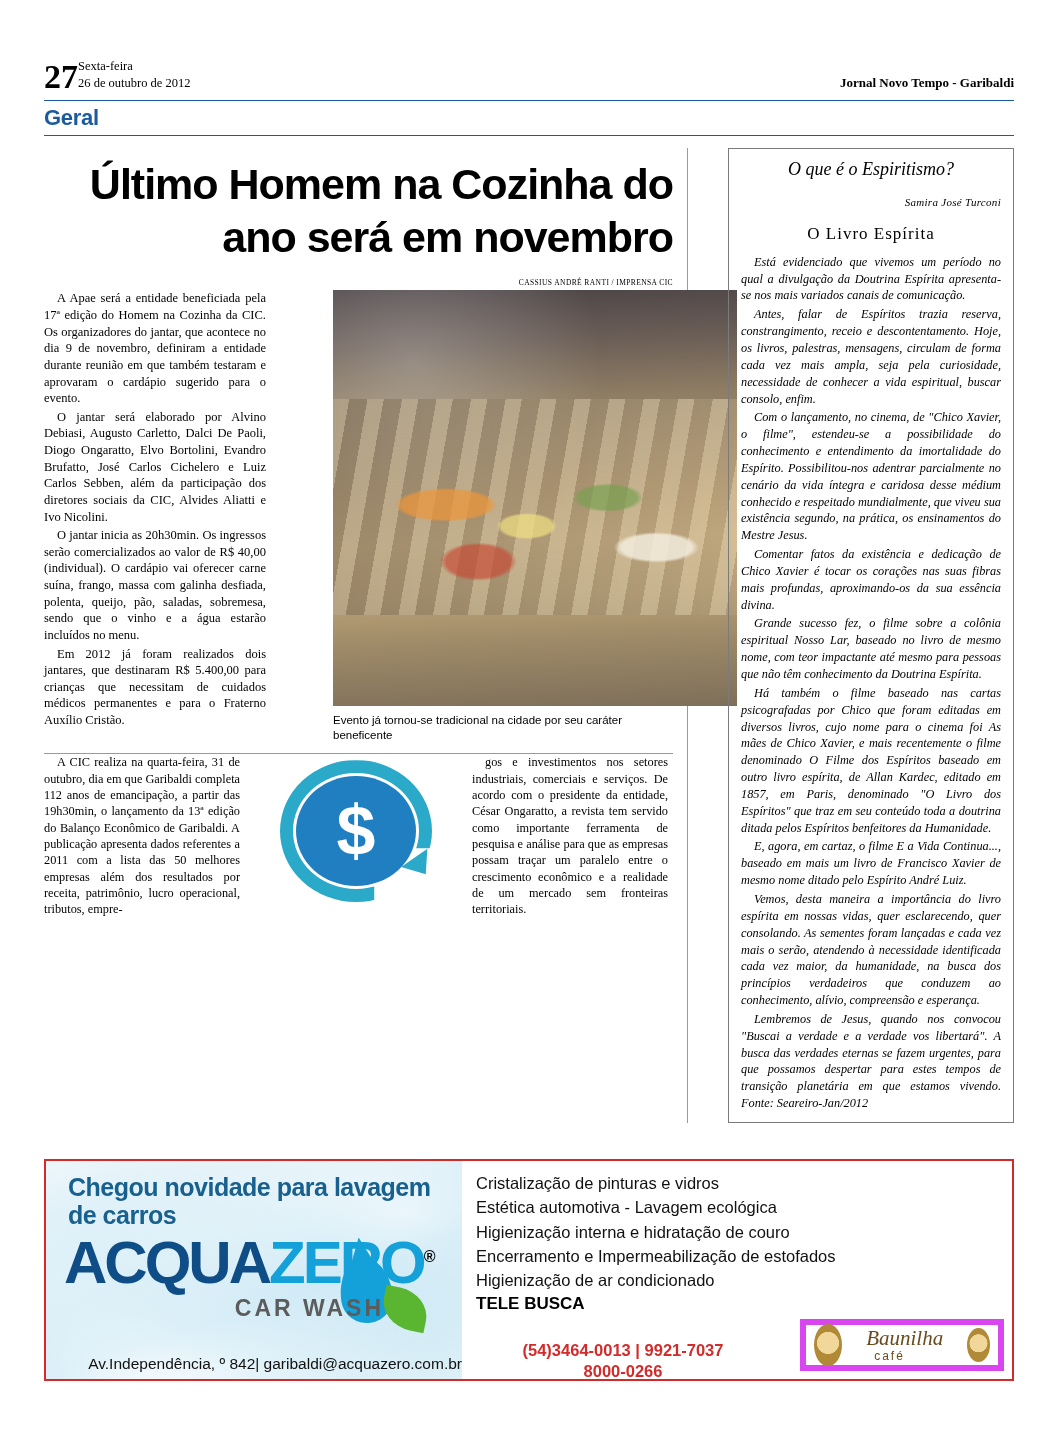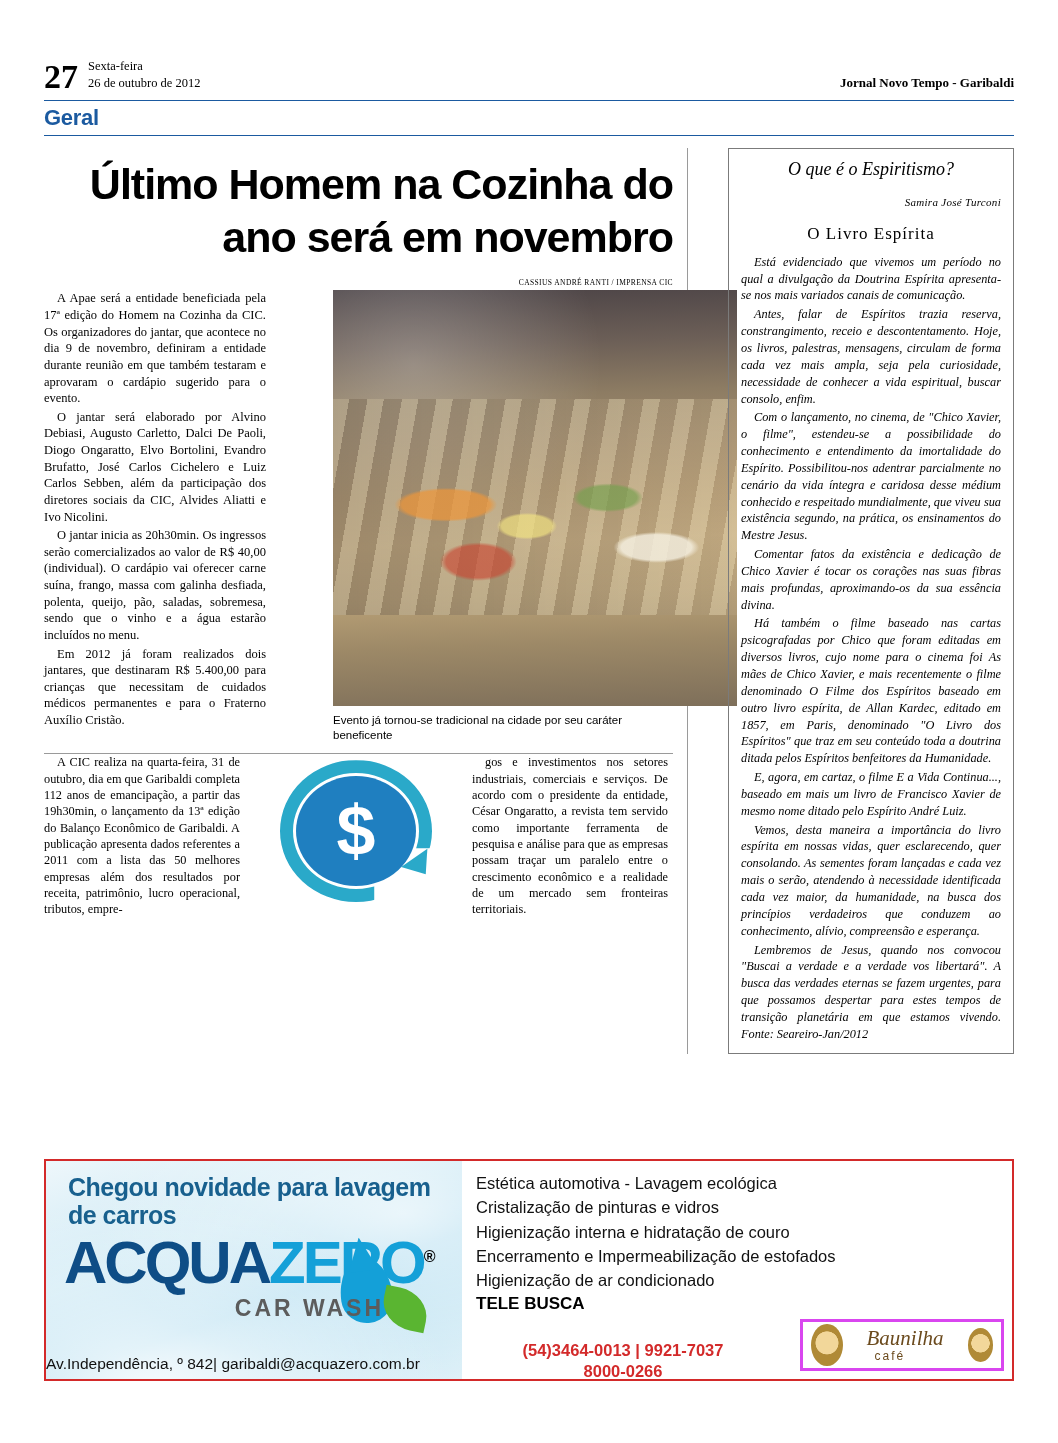--- a/index.html
+++ b/index.html
@@ -9,21 +9,21 @@
     background:#ffffff;
     font-family:"Liberation Serif", serif;
     color:#000;
     position:relative;
     overflow:hidden;
   }
   .page { position:relative; width:1058px; height:1443px; padding:0 44px; }
 
   
   .masthead { display:flex; align-items:flex-end; justify-content:space-between; padding-top:58px; }
-  .mast-left { display:flex; align-items:flex-end; gap:10px; }
+  .mast-left { display:flex; align-items:flex-end; }
   .page-number { font-size:34px; font-weight:bold; line-height:1; font-family:"Liberation Serif", serif; }
   .mast-dates { font-size:12.5px; line-height:1.35; padding-bottom:2px; }
   .mast-right { font-size:13px; font-weight:bold; padding-bottom:3px; font-family:"Liberation Serif", serif; }
 
   .section-rule { border-top:1.5px solid #1b5aa0; margin-top:6px; }
   .section-label {
     font-family:"Liberation Sans", sans-serif;
     font-weight:bold; font-size:22px; color:#1b5aa0;
     margin-top:4px; letter-spacing:-0.3px;
   }
@@ -165,35 +165,35 @@
   .leaf {
     position:absolute; right:34px; top:128px; width:46px; height:40px;
     background:#5ab531; border-radius:0 70% 0 70%; transform:rotate(12deg);
   }
   .carwash {
     position:relative; text-align:right; padding:2px 78px 0 0;
     font-family:"Liberation Sans", sans-serif; font-weight:bold;
     font-size:23px; color:#5c5c5c; letter-spacing:3px;
   }
   .ad-addr {
-    position:absolute; left:0; right:0; bottom:6px; text-align:left;
+    position:absolute; left:0; right:0; bottom:6px; text-align:right;
     font-family:"Liberation Sans", sans-serif; font-size:15.5px; color:#111;
   }
   .ad-right { flex:1; position:relative; padding:10px 0 0 14px; }
   .svc {
     font-family:"Liberation Sans", sans-serif; font-size:16.5px; line-height:1.47; color:#111;
   }
   .tele { font-family:"Liberation Sans", sans-serif; font-weight:bold; font-size:17px; margin-top:2px; }
   .phones {
     font-family:"Liberation Sans", sans-serif; font-weight:bold; color:#d32a2a;
     font-size:16.5px; text-align:center; margin-top:26px; line-height:1.25; width:294px;
   }
   .baunilha {
     position:absolute; right:8px; bottom:8px; width:204px; height:52px;
-    border:3px solid #d946ef; background:#fff; display:flex; align-items:center; gap:24px; padding:0 8px;
+    border:6px solid #d946ef; background:#fff; display:flex; align-items:center; gap:24px; padding:0 8px;
   }
   .baunilha .seal {
     width:42px; height:42px; border-radius:50%;
     background:radial-gradient(circle at 50% 45%, #f2d79a 0 40%, #b08a36 42% 100%);
   }
   .baunilha .bname { font-family:"Liberation Serif", serif; font-style:italic; font-size:21px; color:#6b4a1d; line-height:1; }
   .baunilha .bsub { font-family:"Liberation Sans", sans-serif; font-size:12px; color:#6b4a1d; letter-spacing:2px;margin-left:8px; }
   .baunilha .seal2 {
     width:34px; height:34px; border-radius:50%; margin-left:auto;
     background:radial-gradient(circle at 50% 45%, #f2d79a 0 40%, #b08a36 42% 100%);
@@ -268,20 +268,21 @@
     <div class="right-zone">
       <div class="esp-box">
         <div class="esp-title">O que é o Espiritismo?</div>
         <div class="esp-author">Samira José Turconi</div>
         <div class="esp-sub">O  Livro  Espírita</div>
         <div class="esp-text">
           <p>Está evidenciado que vivemos um período no qual a divulgação da Doutrina Espírita apresenta-se nos mais variados canais de comunicação.</p>
           <p>Antes, falar de Espíritos trazia reserva, constrangimento, receio e descontentamento. Hoje, os livros, palestras, mensagens, circulam de forma cada vez mais ampla, seja pela curiosidade, necessidade de conhecer a vida espiritual, buscar consolo, enfim.</p>
           <p>Com o lançamento, no cinema, de "Chico Xavier, o filme", estendeu-se a possibilidade do conhecimento e entendimento da imortalidade do Espírito. Possibilitou-nos adentrar parcialmente no cenário da vida íntegra e caridosa desse médium conhecido e respeitado mundialmente, que viveu sua existência segundo, na prática, os ensinamentos do Mestre Jesus.</p>
           <p>Comentar fatos da existência e dedicação de Chico Xavier é tocar os corações nas suas fibras mais profundas, aproximando-os da sua essência divina.</p>
+          <p>Grande sucesso fez, o filme sobre a colônia espiritual Nosso Lar, baseado no livro de mesmo nome, com teor impactante até mesmo para pessoas que não têm conhecimento da Doutrina Espírita.</p>
           <p>Há também o filme baseado nas cartas psicografadas por Chico que foram editadas em diversos livros, cujo nome para o cinema foi As mães de Chico Xavier, e mais recentemente o filme denominado O Filme dos Espíritos baseado em outro livro espírita, de Allan Kardec, editado em 1857, em Paris, denominado "O Livro dos Espíritos" que traz em seu conteúdo toda a doutrina ditada pelos Espíritos benfeitores da Humanidade.</p>
           <p>E, agora, em cartaz, o filme E a Vida Continua..., baseado em mais um livro de Francisco Xavier de mesmo nome ditado pelo Espírito André Luiz.</p>
           <p>Vemos, desta maneira a importância do livro espírita em nossas vidas, quer esclarecendo, quer consolando. As sementes foram lançadas e cada vez mais o serão, atendendo à necessidade identificada cada vez maior, da humanidade, na busca dos princípios verdadeiros que conduzem ao conhecimento, alívio, compreensão e esperança.</p>
           <p>Lembremos de Jesus, quando nos convocou "Buscai a verdade e a verdade vos libertará". A busca das verdades eternas se fazem urgentes, para que possamos despertar para estes tempos de transição planetária em que estamos vivendo. Fonte: Seareiro-Jan/2012</p>
         </div>
       </div>
     </div>
 
   </div>
 
@@ -292,22 +293,22 @@
       <div class="acqua">
         <span class="a1">ACQUA</span><span class="a2">ZERO</span><span class="reg">®</span>
       </div>
       <div class="drop"></div>
       <div class="leaf"></div>
       <div class="carwash">CAR WASH</div>
       <div class="ad-addr">Av.Independência, º 842| garibaldi@acquazero.com.br</div>
     </div>
     <div class="ad-right">
       <div class="svc">
+        <div>Cristalização de pinturas e vidros</div>
         <div>Estética automotiva - Lavagem ecológica</div>
-        <div>Cristalização de pinturas e vidros</div>
         <div>Higienização interna e hidratação de couro</div>
         <div>Encerramento  e Impermeabilização de estofados</div>
         <div>Higienização de ar condicionado</div>
       </div>
       <div class="tele">TELE BUSCA</div>
       <div class="phones">
         <div>(54)3464-0013 | 9921-7037</div>
         <div>8000-0266</div>
       </div>
       <div class="baunilha">

